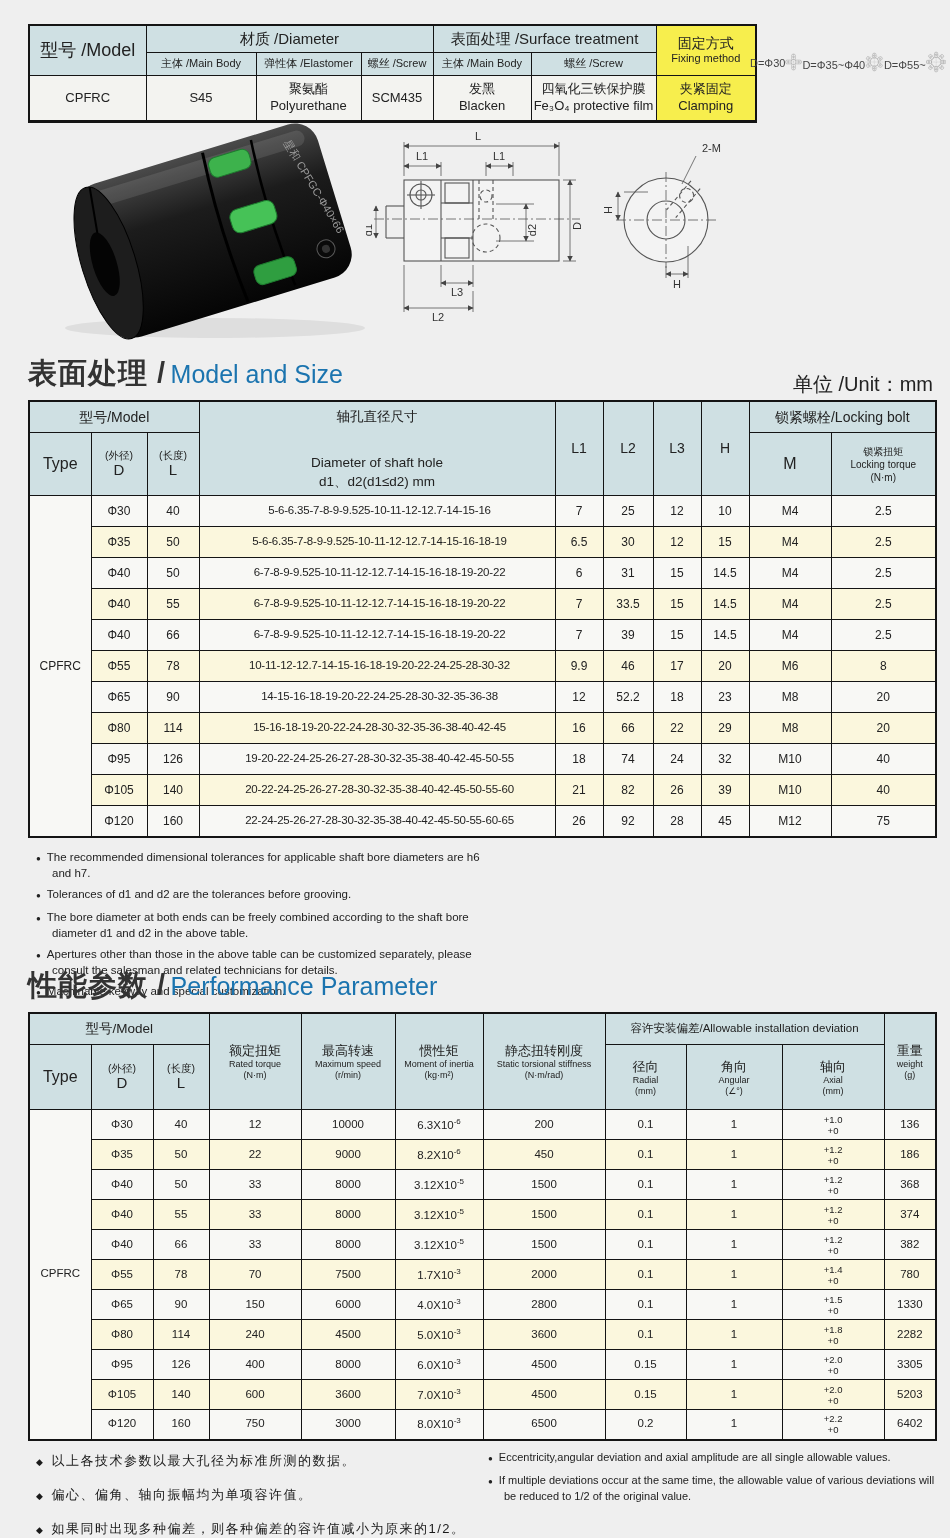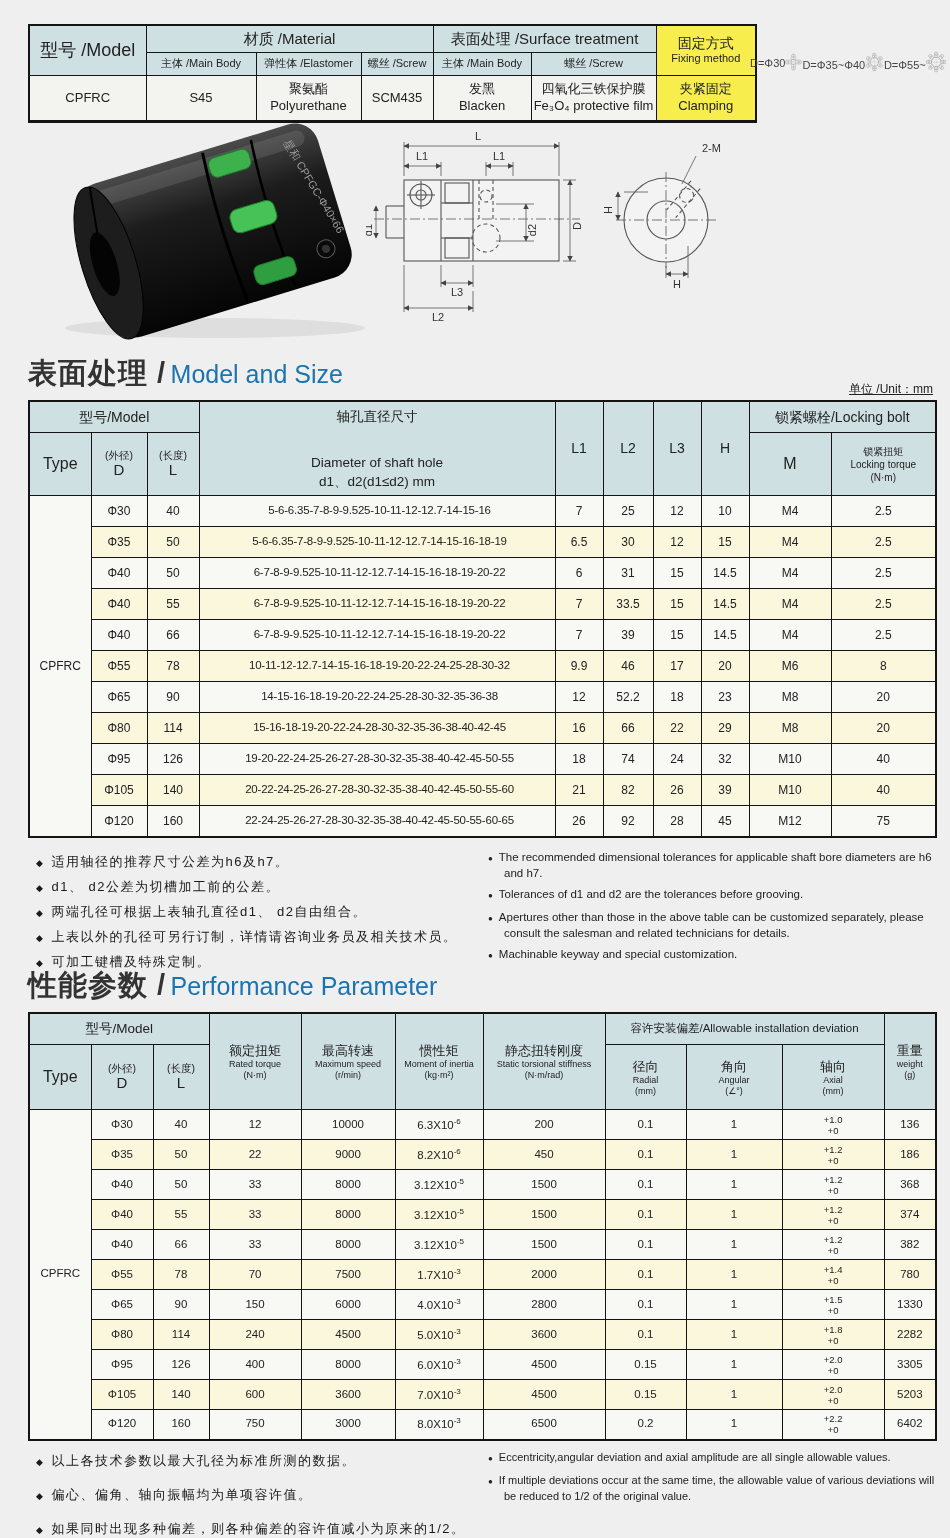--- a/index.html
+++ b/index.html
@@ -22,21 +22,21 @@
   #spec-table td{height:44px;font-size:13px;background:#f3f3f0;}
   #spec-table .two-line div{line-height:1.3;}
   .yellow{background:#f7ee4d !important;}
   #spec-table th.yellow{font-size:14px;line-height:1.25;}
   #spec-table th.yellow .sub{font-size:11px;}
 
   
   .sec-head{position:absolute;left:28px;width:907px;height:44px;}
   .sec-head .cn{font-size:29px;font-weight:700;color:#333;letter-spacing:1px;}
   .sec-head .en{font-size:25px;color:#1b74af;font-weight:500;}
-  .sec-head .unit{position:absolute;right:2px;bottom:0;font-size:12px;color:#222;text-decoration:underline;}
+  .sec-head .unit{position:absolute;right:2px;bottom:0;font-size:20px;color:#222;}
 
   
   #size-table{position:absolute;left:28px;top:400px;width:907px;}
   #size-table thead .band1 th{height:30px;font-size:14px;}
   #size-table thead .band2 th{height:62px;}
   #size-table th.span2{font-size:14px;}
   #size-table .small-cn{font-size:10.5px;}
   #size-table .big-sym{font-size:15px;}
   #size-table .bore-h div{line-height:19px;font-size:13.5px;}
   #size-table .bore-h .first{margin-bottom:27px;}
@@ -91,21 +91,21 @@
         <col style="width:110px">
         <col style="width:105px">
         <col style="width:72px">
         <col style="width:98px">
         <col style="width:125px">
         <col style="width:100px">
       </colgroup>
     <thead>
       <tr class="r1">
         <th rowspan="2" class="model-h">型号 /Model</th>
-        <th colspan="3">材质 /Material</th>
+        <th colspan="3">材质 /Diameter</th>
         <th colspan="2">表面处理 /Surface treatment</th>
         <th rowspan="2" class="yellow">
           <div>固定方式</div>
           <div class="sub">Fixing method</div>
         </th>
       </tr>
       <tr class="r2">
         <th>主体 /Main Body</th>
         <th>弹性体 /Elastomer</th>
         <th>螺丝 /Screw</th>
@@ -521,30 +521,24 @@
           <td>92</td>
           <td>28</td>
           <td>45</td>
           <td>M12</td>
           <td>75</td>
         </tr>
       </tbody>
   </table>
 
   <div class="notes" id="size-notes" style="top:850px">
-    <ul class="cn-notes">
-      <li>适用轴径的推荐尺寸公差为h6及h7。</li>
-      <li>d1、 d2公差为切槽加工前的公差。</li>
-      <li>两端孔径可根据上表轴孔直径d1、 d2自由组合。</li>
-      <li>上表以外的孔径可另行订制，详情请咨询业务员及相关技术员。</li>
-      <li>可加工键槽及特殊定制。</li>
-    </ul>
     <ul class="en-notes">
       <li>The recommended dimensional tolerances for applicable shaft bore diameters are h6 and h7.</li>
       <li>Tolerances of d1 and d2 are the tolerances before grooving.</li>
+      <li>The bore diameter at both ends can be freely combined according to the shaft bore diameter d1 and d2 in the above table.</li>
       <li>Apertures other than those in the above table can be customized separately, please consult the salesman and related technicians for details.</li>
       <li>Machinable keyway and special customization.</li>
     </ul>
   </div>
 
   <div class="sec-head" style="top:966px">
     <span class="cn">性能参数 /</span>
     <span class="en">Performance Parameter</span>
   </div>
 

